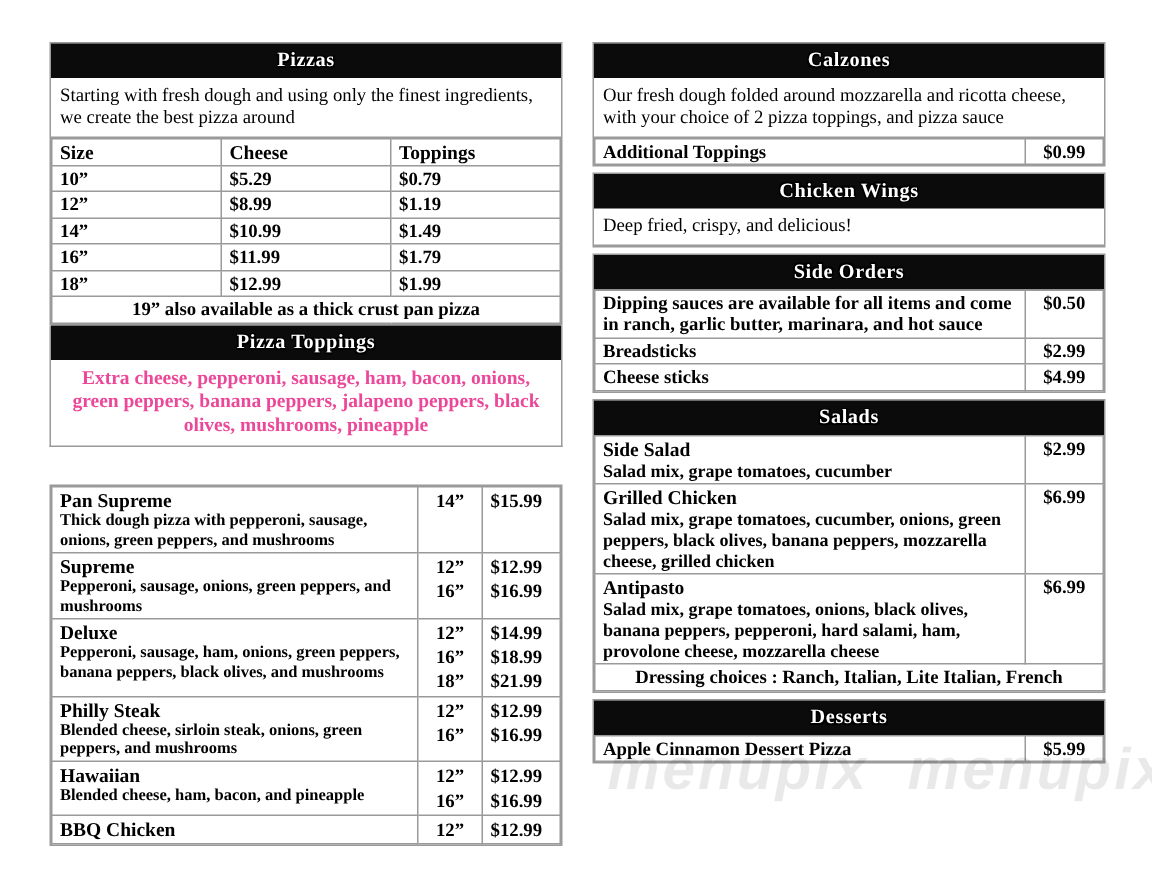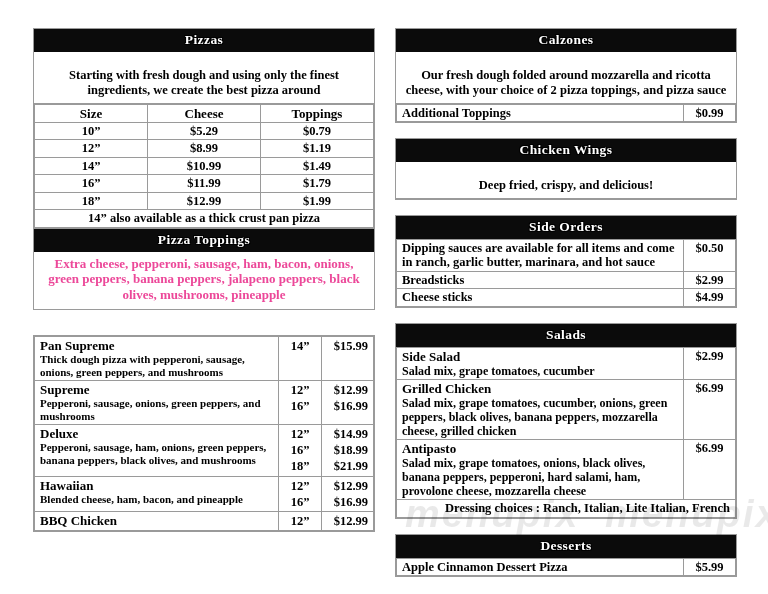--- a/index.html
+++ b/index.html
@@ -11,75 +11,75 @@
     position:relative;
     overflow:hidden;
   }
   .page { position:relative; width:768px; height:594px; }
 
   .col { position:absolute; width:342px; }
   .col-left  { left:33px; top:28px; }
   .col-right { left:395px; top:28px; }
 
   
-  .block { width:342px; margin-bottom:15px; border:1px solid #9a9a9a; background:#fff; }
+  .block { width:342px; margin-bottom:4px; border:1px solid #9a9a9a; background:#fff; }
   .block.nospace { margin-bottom:0; }
 
   .band {
     background:#0b0b0b; color:#ffffff;
     text-align:center;
     font-weight:bold;
     font-size:13.5px;
     letter-spacing:.4px;
     padding:3px 0 4px;
     text-shadow: -1px -1px 0 #000, 1px -1px 0 #000, -1px 1px 0 #000, 1px 1px 0 #000;
   }
 
   .intro {
-    text-align:center; font-weight:bold; font-size:12.5px;
-    line-height:1.18; padding:16px 6px 5px; color:#000;
+    text-align:left; font-weight:normal; font-size:12.5px;
+    line-height:1.18; padding:4px 6px 5px; color:#000;
     border-bottom:1px solid #9a9a9a;
   }
 
   table.m { width:100%; border-collapse:collapse; table-layout:fixed; }
   table.m td {
     border:1px solid #9a9a9a;
     font-size:12.5px; font-weight:bold; color:#000;
     padding:1px 5px; vertical-align:top;
     line-height:1.16;
   }
   td.ctr { text-align:center; }
 
   
-  .sizes td { text-align:center; padding:1px 0 2px; }
+  .sizes td { text-align:left; padding:1px 0 2px; }
   .sizes .hdr { font-size:13px; }
   .fullrow { text-align:center !important; font-size:12.5px; }
 
   
   .tops {
     text-align:center; font-weight:bold; font-size:13px;
     line-height:1.22; padding:4px 8px 6px; color:#ec4899;
   }
 
   
   .spec td { padding:1px 5px 2px; }
   .spec .nm { font-size:13px; }
   .spec .ds { font-size:11px; font-weight:bold; line-height:1.17; }
   .spec .szc { width:43px; text-align:center; font-size:12.5px; }
-  .spec .prc { width:52px; text-align:right; font-size:12.5px; }
+  .spec .prc { width:52px; text-align:left; font-size:12.5px; }
   .sz-line { line-height:1.3; }
 
   .item-name { font-size:13px; font-weight:bold; }
   .item-desc { font-size:12px; font-weight:bold; line-height:1.17; }
 
   
   .wings .flav { font-size:12.5px; line-height:1.25; }
   .wings .hdcell { width:44px; text-align:center; font-size:12px; line-height:1.22; }
 
-  .dress { text-align:right; font-weight:bold; font-size:12.5px; padding:2px 4px 3px; }
+  .dress { text-align:center; font-weight:bold; font-size:12.5px; padding:2px 4px 3px; }
 
   .watermark {
     position:absolute; left:405px; top:492px;
     font-family:"Liberation Sans", sans-serif;
     font-size:39px; font-weight:bold; letter-spacing:2px;
     color:rgba(0,0,0,0.085);
     pointer-events:none; user-select:none;
     white-space:nowrap;
     font-style:italic;
   }
@@ -121,21 +121,21 @@
               <td>16”</td>
               <td>$11.99</td>
               <td>$1.79</td>
             </tr>
             <tr>
               <td>18”</td>
               <td>$12.99</td>
               <td>$1.99</td>
             </tr>
             <tr>
-              <td class="fullrow" colspan="3">14” also available as a thick crust pan pizza</td>
+              <td class="fullrow" colspan="3">19” also available as a thick crust pan pizza</td>
             </tr>
           </tbody>
       </table>
     </div>
 
     <div class="block" style="border-top:none;">
       <div class="band">Pizza Toppings</div>
       <div class="tops">Extra cheese, pepperoni, sausage, ham, bacon, onions, green peppers, banana peppers, jalapeno peppers, black olives, mushrooms, pineapple</div>
     </div>
 
@@ -175,20 +175,34 @@
               </td>
               <td class="szc">
                 <div class="sz-line">12”</div>
                 <div class="sz-line">16”</div>
                 <div class="sz-line">18”</div>
               </td>
               <td class="prc">
                 <div class="sz-line">$14.99</div>
                 <div class="sz-line">$18.99</div>
                 <div class="sz-line">$21.99</div>
+              </td>
+            </tr>
+            <tr>
+              <td>
+                <div class="nm">Philly Steak</div>
+                <div class="ds">Blended cheese, sirloin steak, onions, green peppers, and mushrooms</div>
+              </td>
+              <td class="szc">
+                <div class="sz-line">12”</div>
+                <div class="sz-line">16”</div>
+              </td>
+              <td class="prc">
+                <div class="sz-line">$12.99</div>
+                <div class="sz-line">$16.99</div>
               </td>
             </tr>
             <tr>
               <td>
                 <div class="nm">Hawaiian</div>
                 <div class="ds">Blended cheese, ham, bacon, and pineapple</div>
               </td>
               <td class="szc">
                 <div class="sz-line">12”</div>
                 <div class="sz-line">16”</div>

